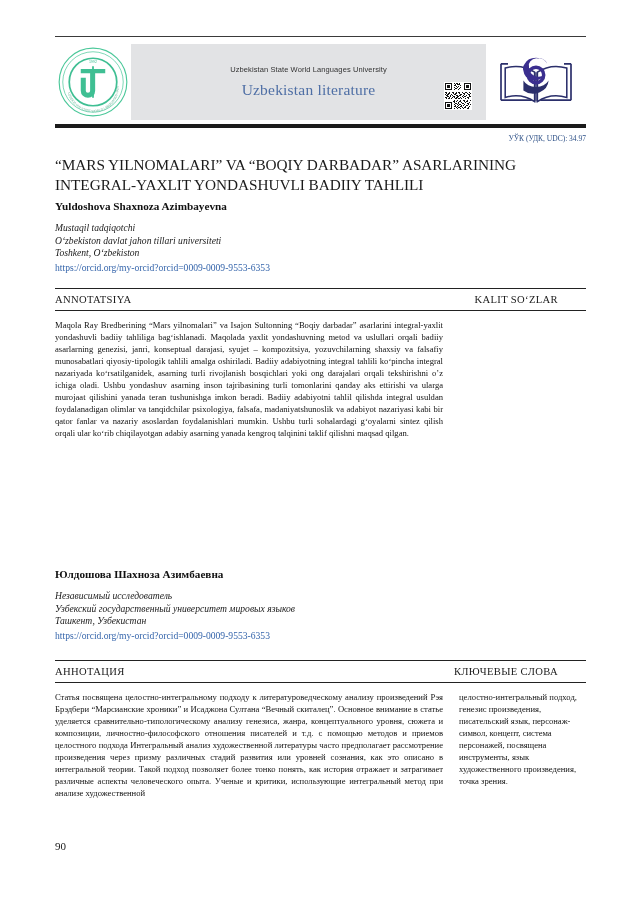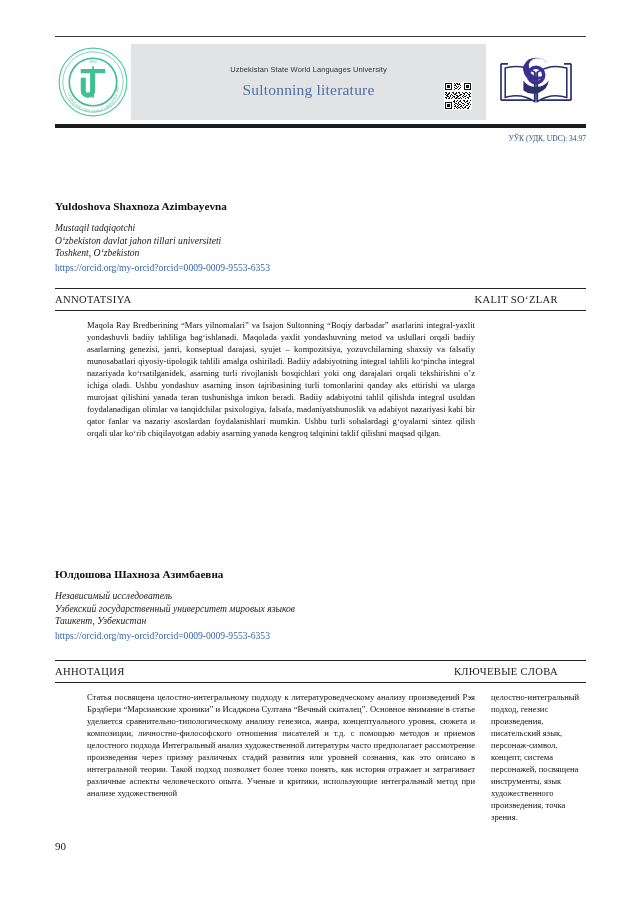--- a/index.html
+++ b/index.html
@@ -168,21 +168,20 @@
     font-size: 10.6px;
     letter-spacing: 0.35px;
     color: #1a1a1a;
   }
   .hdr-kw { margin-right: 28px; }
   .hline-b { height: 1px; background: #222; width: 531px; }
 
   .cols {
     display: flex;
     padding-top: 8px;
-    margin-left: 32px;
   }
   .col-abs {
     width: 398px;
     flex: 0 0 398px;
     font-size: 8.6px;
     line-height: 12.05px;
     text-align: justify;
     color: #121212;
     padding-right: 10px;
     box-sizing: border-box;
@@ -225,21 +224,21 @@
           <text x="50" y="24" font-size="5" fill="#3fbf93" text-anchor="middle" font-family="Liberation Sans, sans-serif">1992</text>
           <path id="arcp" d="M14 56 a36 36 0 0 0 72 0" fill="none"></path>
           <text font-size="4.6" fill="#6fb79c" font-family="Liberation Sans, sans-serif">
             <textPath href="#arcp" startOffset="8%">UZBEKISTAN STATE WORLD LANGUAGES UNIVERSITY</textPath>
           </text>
         </svg>
       </div>
 
       <div class="banner">
         <div class="banner-sub">Uzbekistan State World Languages University</div>
-        <div class="banner-title">Sultonning literature</div>
+        <div class="banner-title">Uzbekistan literature</div>
         <div class="qr">
           <svg width="28" height="28" viewBox="0 0 29 29" shape-rendering="crispEdges">
             <rect width="29" height="29" fill="#ffffff"></rect>
             <g fill="#111111">
               <rect x="1" y="1" width="7" height="1"></rect>
                 <rect x="1" y="7" width="7" height="1"></rect>
               <rect x="1" y="1" width="1" height="7"></rect>
                 <rect x="7" y="1" width="1" height="7"></rect>
               <rect x="3" y="3" width="3" height="3"></rect>
               <rect x="21" y="1" width="7" height="1"></rect>
@@ -396,20 +395,21 @@
           <ellipse cx="60" cy="34" rx="11" ry="11" fill="none" stroke="#3b2f8f" stroke-width="5"></ellipse>
           <path d="M42 42 a20 16 0 0 0 36 0 a22 20 0 0 1 -36 14 z" fill="#2b2f6b"></path>
         </svg>
       </div>
     </div>
 
     <div class="rule-thick"></div>
 
     <div class="udc">УЎК (УДК, UDC): 34.97</div>
 
+    <div class="title title-uz">“MARS YILNOMALARI” VA “BOQIY DARBADAR” ASARLARINING INTEGRAL-YAXLIT YONDASHUVLI BADIIY TAHLILI</div>
     <div class="author author-uz">Yuldoshova Shaxnoza Azimbayevna</div>
     <div class="affil affil-uz" style="white-space:pre-line">Mustaqil tadqiqotchi
 O‘zbekiston davlat jahon tillari universiteti
 Toshkent, O‘zbekiston</div>
     <a class="orcid orcid-uz" href="#">https://orcid.org/my-orcid?orcid=0009-0009-9553-6353</a>
 
     <div class="abs-block abs-uz">
       <div class="hline-a"></div>
       <div class="hdr-row">
         <div class="hdr">ANNOTATSIYA</div>

